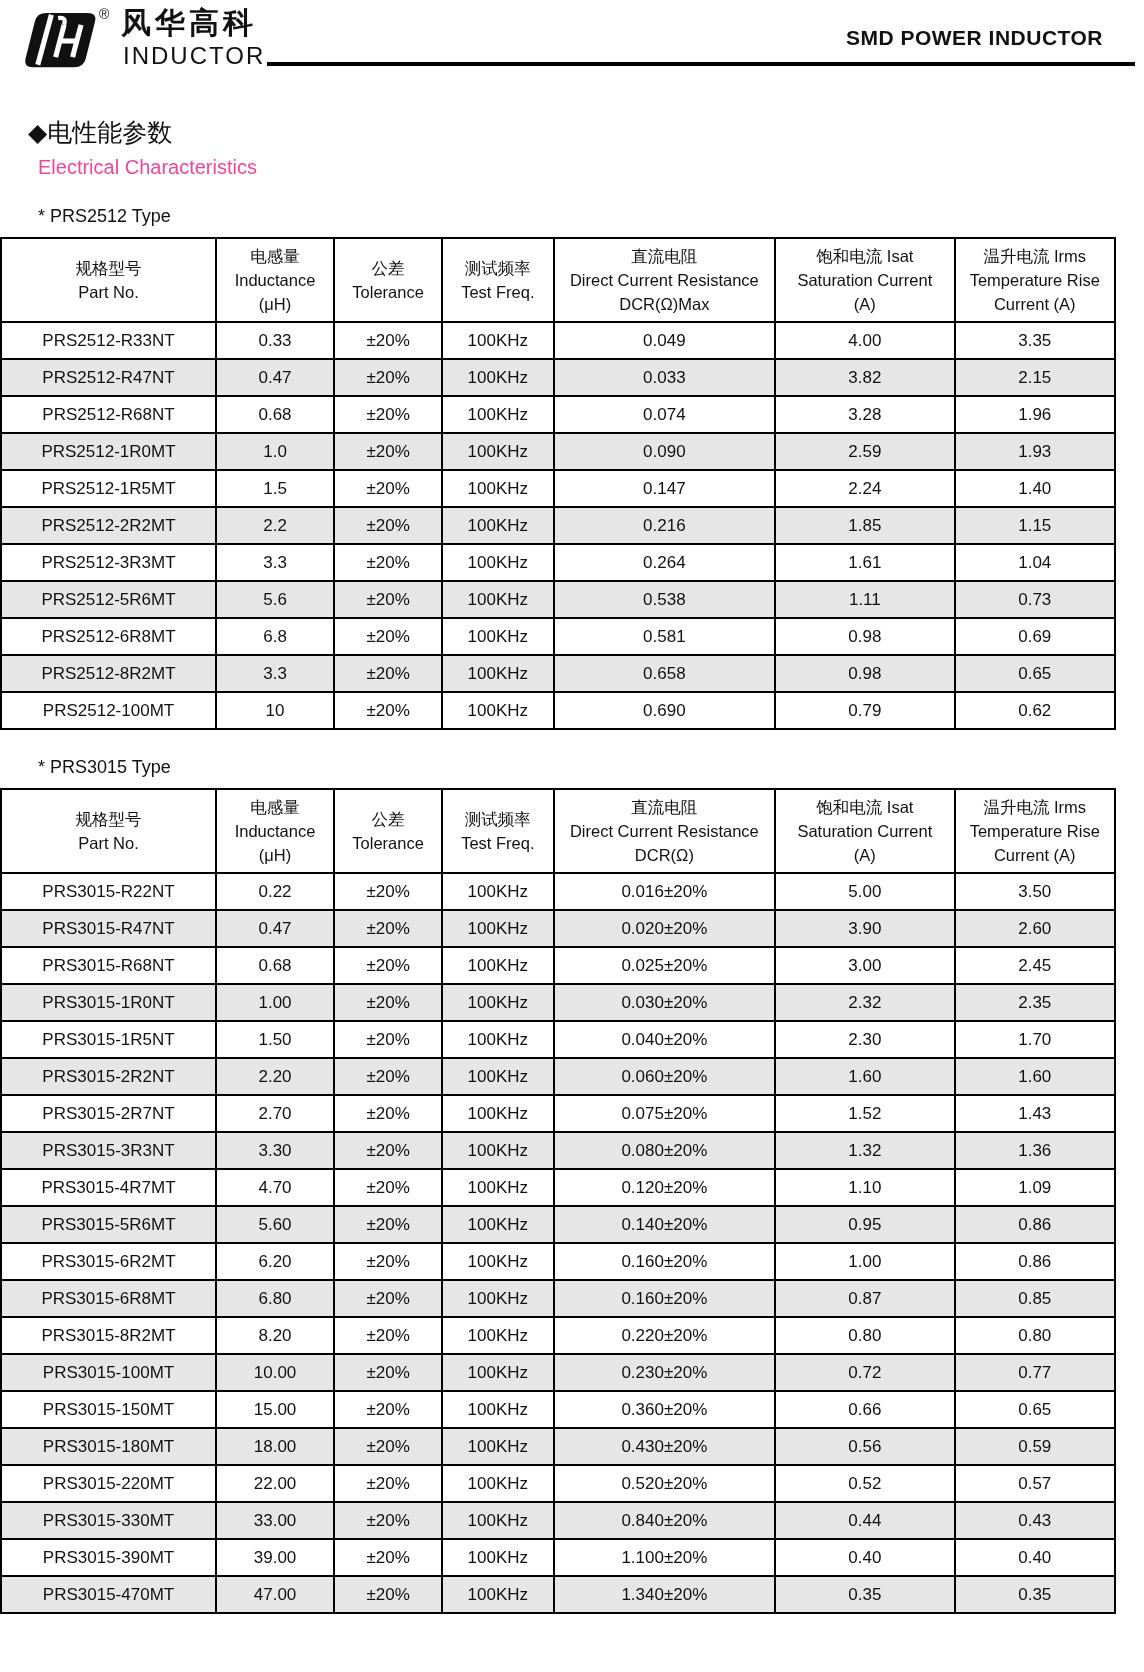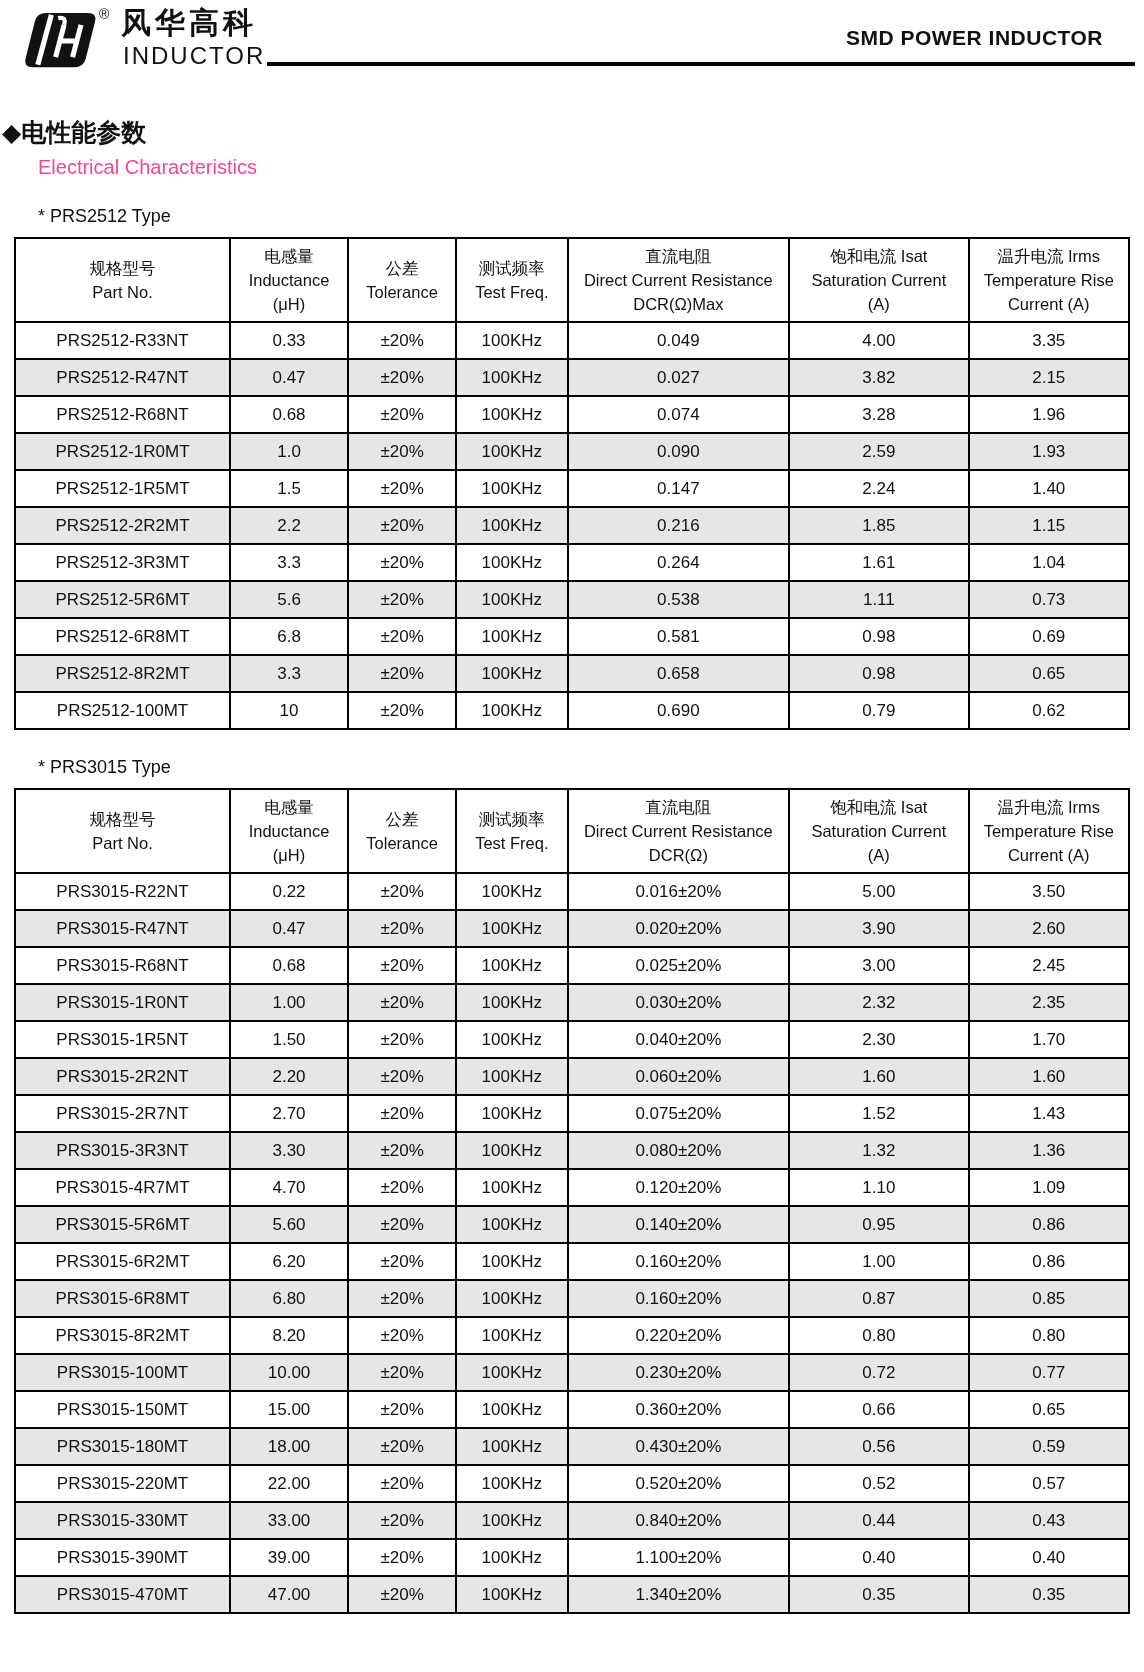--- a/index.html
+++ b/index.html
@@ -12,27 +12,26 @@
   }
   
   .brand-bar{position:relative;height:78px;}
   .logo-mark{position:absolute;left:20px;top:10px;width:78px;height:62px;}
   .reg{position:absolute;left:99px;top:6px;font-size:14px;color:#111;}
   .brand-cn{position:absolute;left:121px;top:3px;font-size:30px;font-weight:bold;letter-spacing:4px;white-space:nowrap;}
   .brand-en{position:absolute;left:123px;top:42px;font-size:24px;letter-spacing:2px;white-space:nowrap;}
   .doc-title{position:absolute;right:41px;top:26px;font-size:21px;font-weight:bold;letter-spacing:.5px;}
   .rule{position:absolute;left:267px;right:9px;top:62px;height:4px;background:#000;}
   
-  .sec-cn{margin:40px 0 0 2px;font-size:25px;font-weight:bold;line-height:28px;}
+  .sec-cn{margin:40px 0 0 28px;font-size:25px;font-weight:normal;line-height:28px;}
   .sec-en{margin:10px 0 0 38px;font-size:20px;font-weight:normal;color:#ec4899;line-height:23px;}
   .table-title{margin:27px 0 10px 38px;font-size:18px;line-height:21px;color:#111;}
   
   table.spec{
     border-collapse:collapse;
-    margin-left:14px;
     width:1116px;
     table-layout:fixed;
     border:2.5px solid #000;
   }
   table.spec th,table.spec td{
     border:2px solid #000;
     text-align:center;vertical-align:middle;
     color:#111;
   }
   table.spec th{padding:5px 2px;font-weight:normal;background:#fff;}
@@ -122,21 +121,21 @@
             <td>100KHz</td>
             <td>0.049</td>
             <td>4.00</td>
             <td>3.35</td>
           </tr>
           <tr>
             <td>PRS2512-R47NT</td>
             <td>0.47</td>
             <td>±20%</td>
             <td>100KHz</td>
-            <td>0.027</td>
+            <td>0.033</td>
             <td>3.82</td>
             <td>2.15</td>
           </tr>
           <tr>
             <td>PRS2512-R68NT</td>
             <td>0.68</td>
             <td>±20%</td>
             <td>100KHz</td>
             <td>0.074</td>
             <td>3.28</td>

